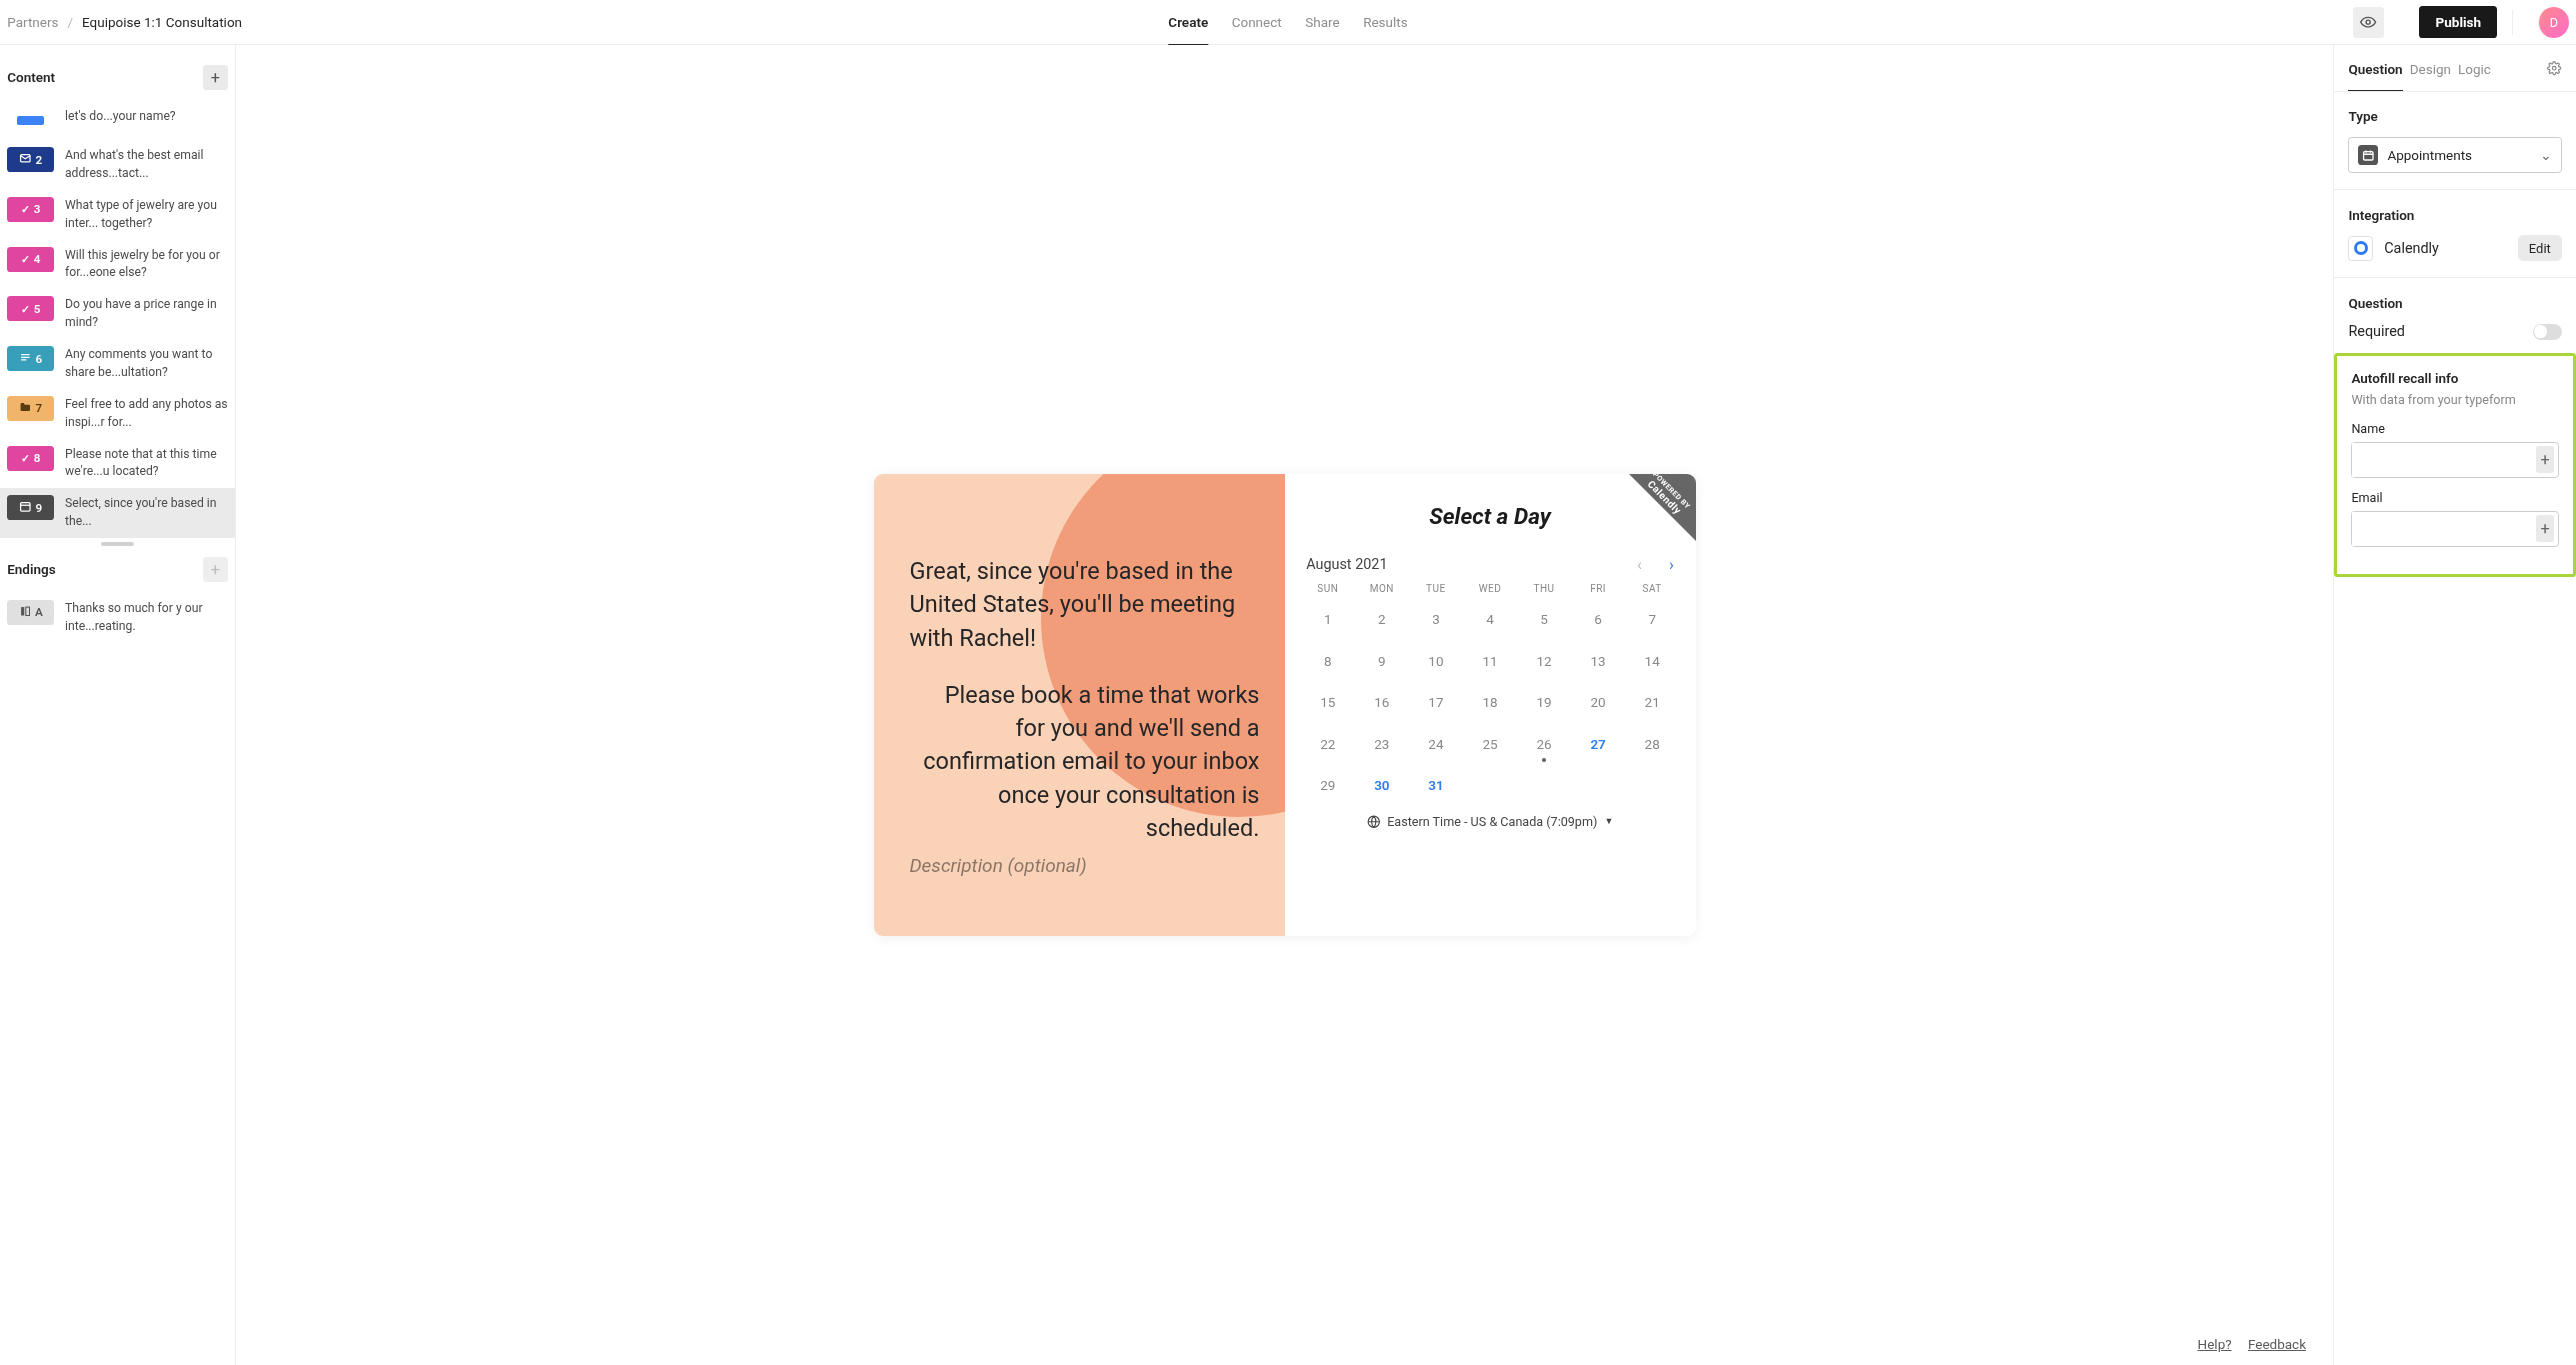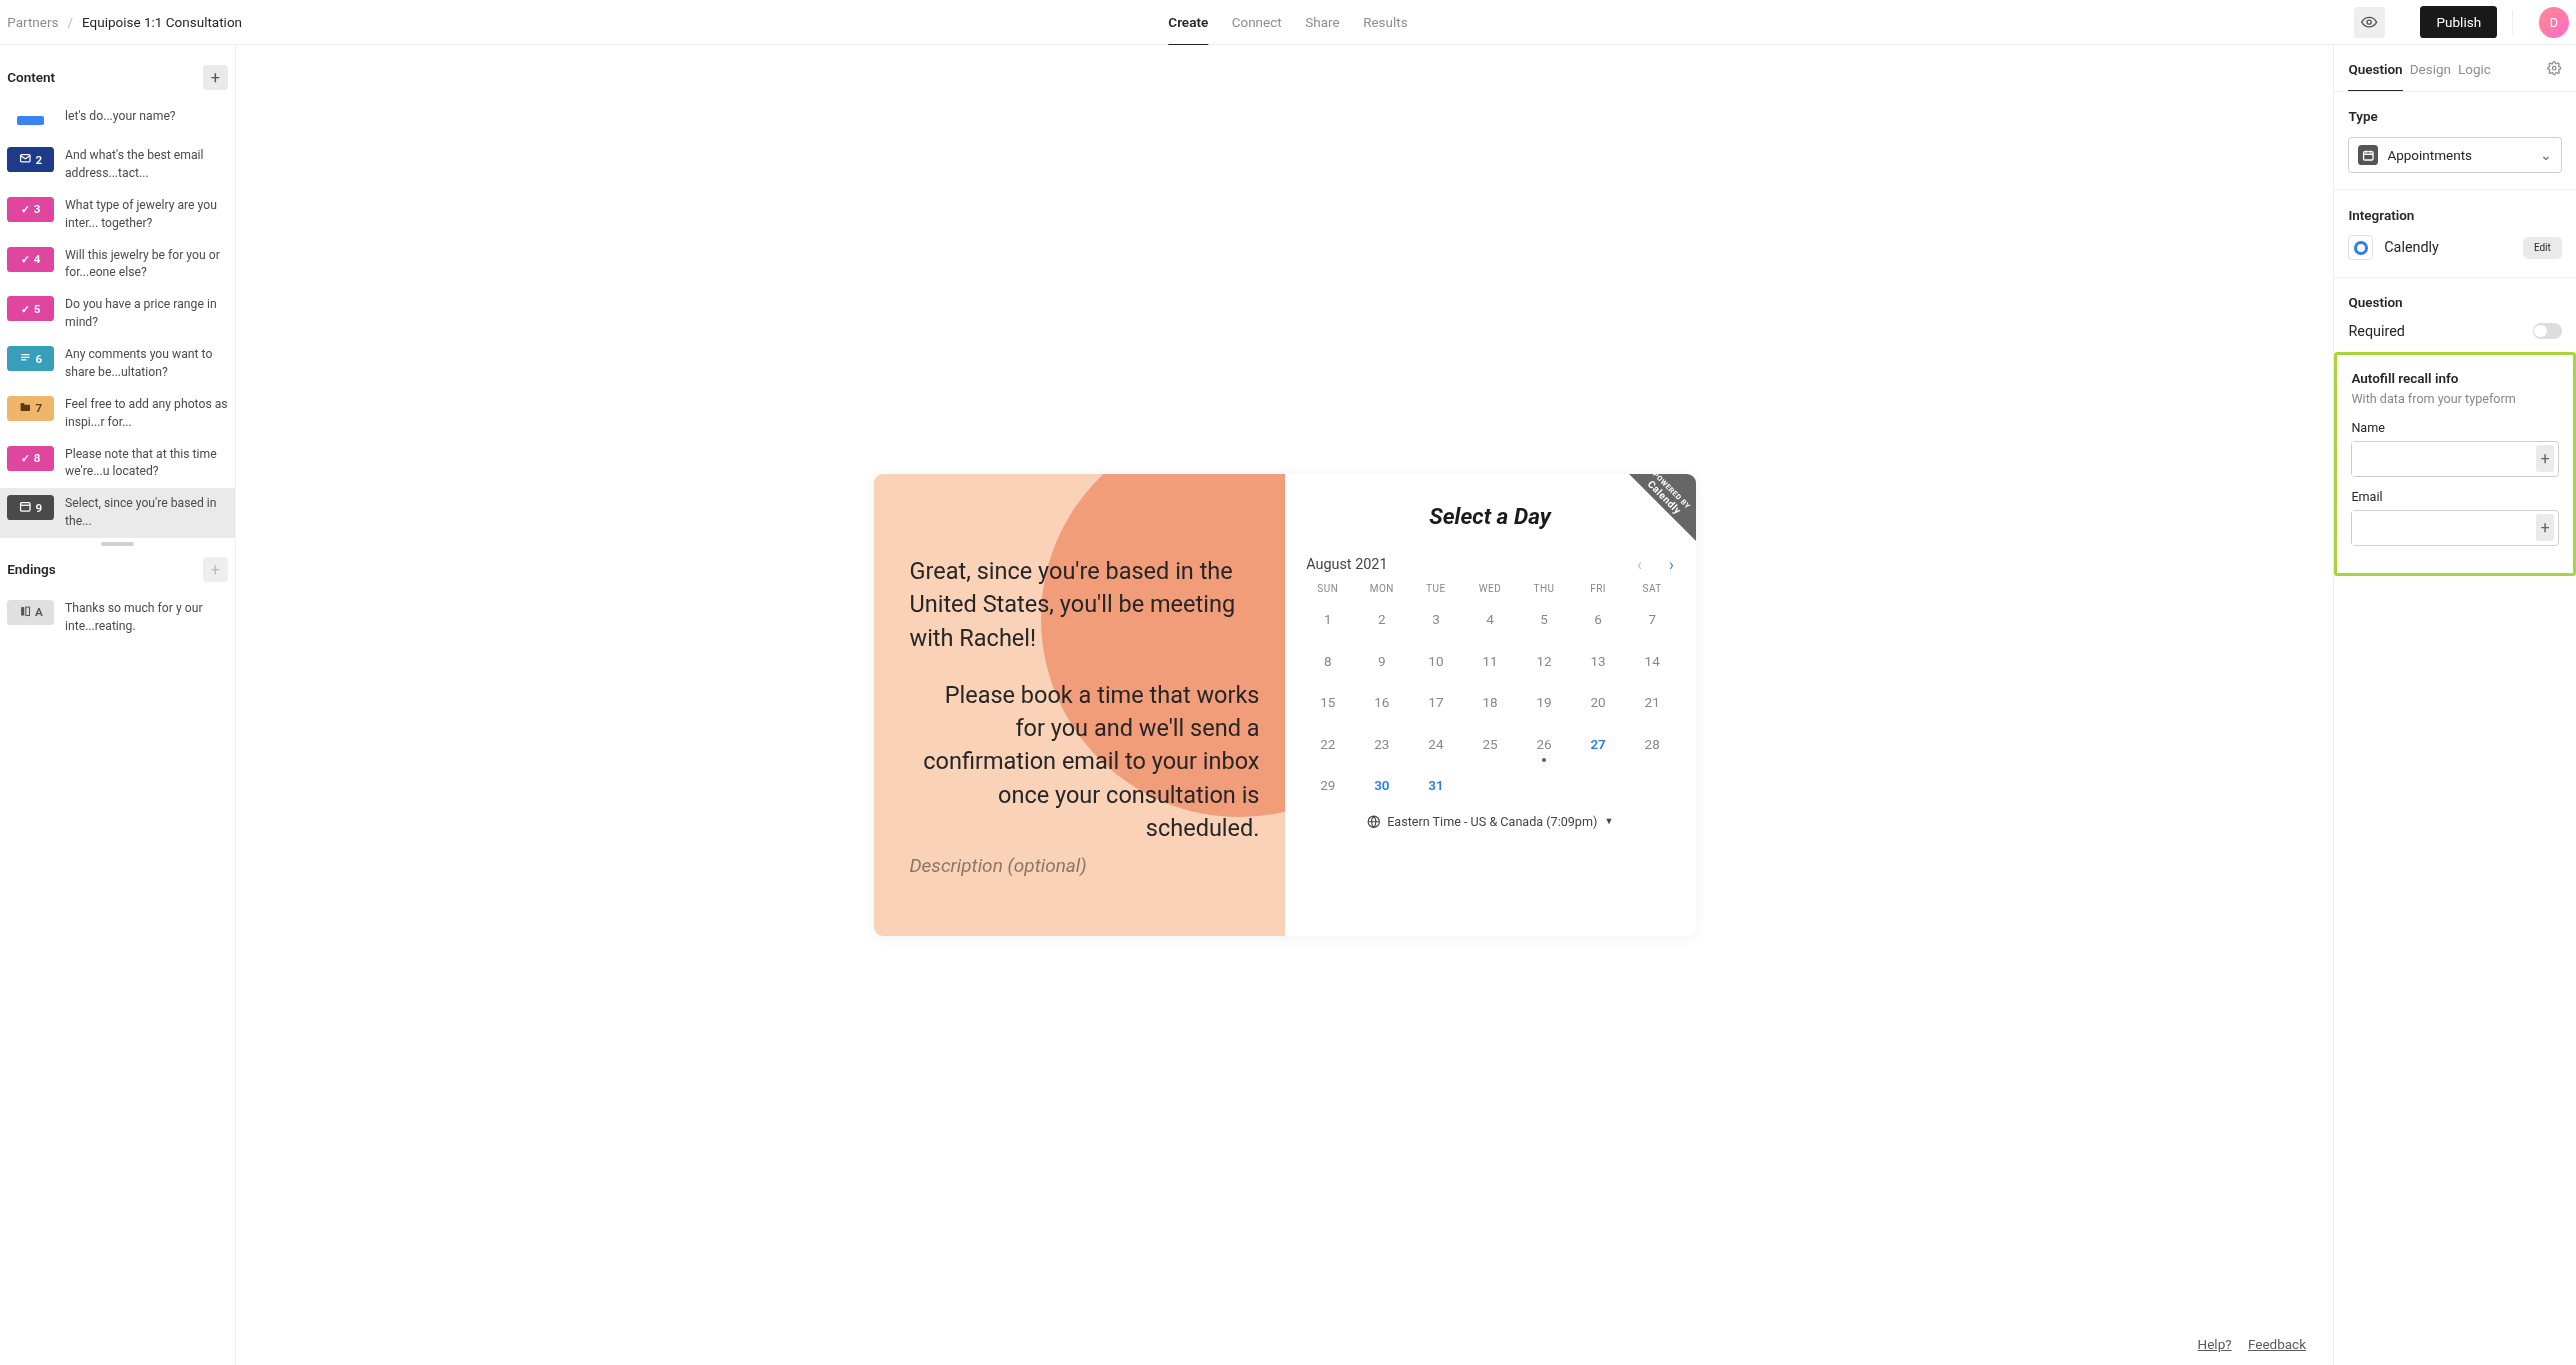--- a/index.html
+++ b/index.html
@@ -10,21 +10,21 @@
 .header { display: flex; align-items: center; height: 45px; padding: 0 7.2px; border-bottom: 0.9px solid #eee; }
 .breadcrumb { display: flex; align-items: center; gap: 9px; font-size: 13.5px; }
 .breadcrumb .root { color: #8e8e8e; }
 .breadcrumb .sep { color: #bbb; }
 .breadcrumb .current { color: #262627; }
 .tabs-top { position: absolute; left: 50%; transform: translateX(-50%); display: flex; gap: 23.5px; font-size: 13.5px; color: #8e8e8e; height: 45px; align-items: center; }
 .tabs-top .tab { cursor: pointer; height: 100%; display: flex; align-items: center; border-bottom: 1.8px solid transparent; }
 .tabs-top .tab.active { color: #262627; font-weight: 600; border-bottom: 1.8px solid #262627; }
 .header-right { margin-left: auto; display: flex; align-items: center; gap: 7.2px; }
 .preview-btn { width: 31px; height: 31px; background: #eee; border-radius: 3.6px; display: flex; align-items: center; justify-content: center; }
-.publish-btn { background: #191919; color: #fff; padding: 8.1px 16.3px; border-radius: 3.6px; font-size: 13.5px; font-weight: 400; margin-left: 28px; }
+.publish-btn { background: #191919; color: #fff; padding: 8.1px 16.3px; border-radius: 3.6px; font-size: 13.5px; font-weight: 700; margin-left: 28px; }
 .avatar { width: 31px; height: 31px; border-radius: 50%; background: linear-gradient(135deg, #ff8a8a, #ff6bcb); display: flex; align-items: center; justify-content: center; color: #fff; font-size: 12.6px; margin-left: 10.8px; border-left: 0.9px solid #eee; padding-left: 0; }
 .divider-v { width:0.9px; height:25px; background:#eee; margin:0 7.2px; }
 
 
 .main { flex: 1; display: flex; min-height: 0; }
 
 
 .sidebar { width: 236px; border-right: 0.9px solid #eee; display: flex; flex-direction: column; padding-top: 12.6px; }
 .side-heading { display: flex; align-items: center; justify-content: space-between; padding: 7.2px 7.2px 10.8px 7.2px; }
 .side-heading h3 { font-size: 13.5px; font-weight: 600; }
@@ -81,21 +81,21 @@
 .rp-tabs .rp-gear { margin-left:auto; color:#888; }
 .rp-section { padding: 16.3px 14.4px; border-bottom:0.9px solid #eee; }
 .rp-label { font-size:13.5px; font-weight:600; margin-bottom:12.6px; }
 .rp-select { display:flex; align-items:center; gap:9px; border:0.9px solid #ccc; border-radius:3.6px; padding:7.2px 9px; font-size:13.5px; position:relative; }
 .rp-select .sq { width:20px; height:20px; background:#555; border-radius:3.6px; display:flex; align-items:center; justify-content:center; color:#fff; font-size:11.7px; }
 .rp-select .chev { margin-left:auto; color:#666; }
 .rp-int { display:flex; align-items:center; gap:10.8px; }
 .rp-int-icon { width:25px; height:25px; border:0.9px solid #e0e0e0; border-radius:3.6px; display:flex; align-items:center; justify-content:center; }
 .rp-int-icon .ring { width:14.4px; height:14.4px; border:3.6px solid #2b7bf3; border-radius:50%; }
 .rp-int-name { font-size:14.4px; }
-.rp-edit { margin-left:auto; background:#eaeaea; border-radius:5px; padding:5.4px 10.8px; font-size:10px; }
+.rp-edit { margin-left:auto; background:#eaeaea; border-radius:5px; padding:5.4px 10.8px; font-size:13px; }
 .rp-toggle-row { display:flex; align-items:center; justify-content:space-between; }
 .toggle { width:29px; height:16.3px; background:#ddd; border-radius:9px; position:relative; }
 .toggle::after { content:""; position:absolute; width:12.6px; height:12.6px; border-radius:50%; background:#fff; top:1.8px; left:1.8px; }
 
 .highlight-box { border:3.6px solid #a8d63a; border-radius:3.6px; margin: -3.6px; padding: 14.4px; }
 .hb-title { font-size:13.5px; font-weight:600; margin-bottom:5.4px; }
 .hb-sub { font-size:12.6px; color:#888; margin-bottom:14.4px; }
 .hb-label { font-size:12.6px; margin-bottom:5.4px; }
 .hb-input { display:flex; border:0.9px solid #ccc; border-radius:3.6px; height:36px; margin-bottom:12.6px; }
 .hb-input input { flex:1; border:none; outline:none; padding:0 9px; font-size:12.6px; }

